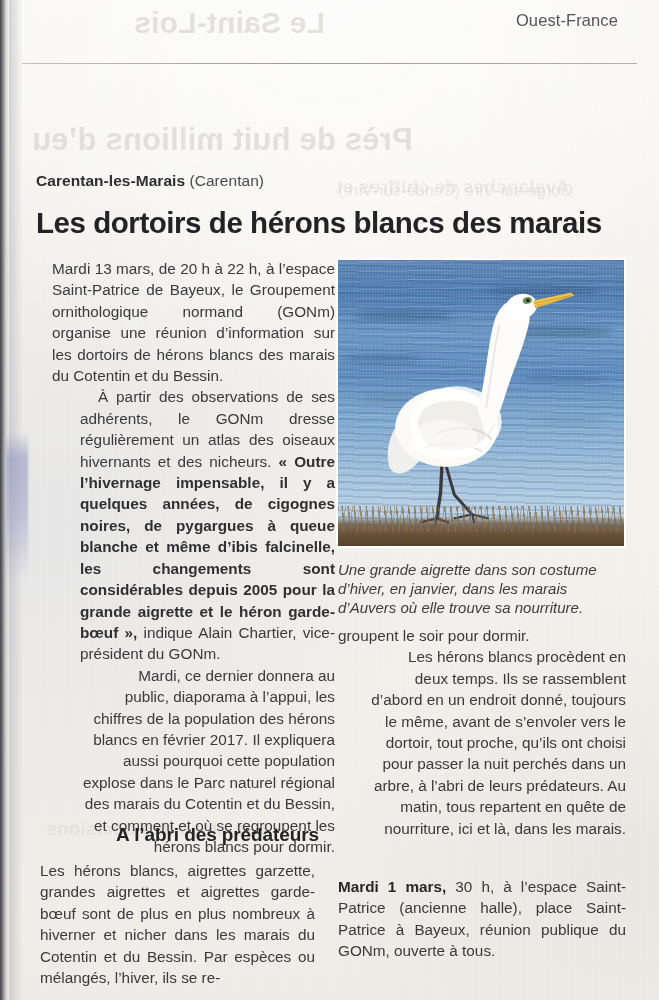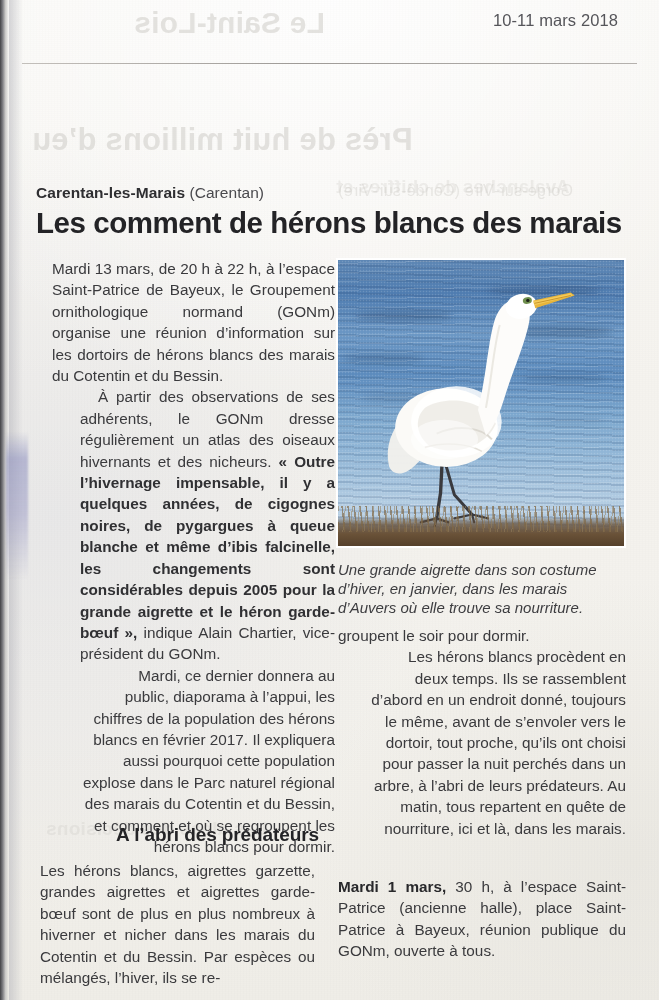--- a/index.html
+++ b/index.html
@@ -76,21 +76,21 @@
     letter-spacing:.1px;
   }
   #rule-top{
     position:absolute; left:22px; top:63px; width:615px; height:1px;
     background:linear-gradient(90deg,#b9b5b0 0%, #8e8a86 45%, #a9a5a1 100%);
     opacity:.85;
   }
 
   
   #kicker{
-    position:absolute; left:36px; top:184px;
+    position:absolute; left:36px; top:172px;
     font-size:15.5px;
     color:#2e2e31;
     letter-spacing:.05px;
   }
   #kicker .place{font-weight:bold;}
   #kicker .paren{font-weight:normal;color:#4a4a4e;}
   #headline{
     position:absolute; left:36px; top:206px;
     font-size:29.5px;
     font-weight:bold;
@@ -205,30 +205,30 @@
   <div id="paper-tint"></div>
   <div id="grain"></div>
 
   <div class="ghost" style="left:134px;top:6px;font-size:30px;">Le Saint-Lois</div>
   <div class="ghost" style="left:32px;top:122px;font-size:31px;">Près de huit millions d’eu</div>
   <div class="ghost thin" style="left:338px;top:182px;font-size:16px;">Gorge-sur-Vire (Condé-sur-Vire)</div>
   <div class="ghost" style="left:336px;top:176px;font-size:19px;opacity:.3;">Avalanches de chiffres et</div>
   <div class="ghost" style="left:46px;top:818px;font-size:19px;opacity:.33;">Les aléas des décisions</div>
 
   <div id="masthead">
-    <div>10-11 mars 2018</div>
+    <div>Ouest-France</div>
   </div>
   <div id="rule-top"></div>
 
   <div id="kicker">
     <span class="place">Carentan-les-Marais</span>
     <span class="paren">(Carentan)</span>
   </div>
 
-  <div id="headline">Les comment de hérons blancs des marais</div>
+  <div id="headline">Les dortoirs de hérons blancs des marais</div>
 
   <div id="col-left" class="col">
     <p class="noindent">Mardi 13 mars, de 20 h à 22 h, à l’espace Saint-Patrice de Bayeux, le Groupement ornithologique normand (GONm) organise une réunion d’information sur les dortoirs de hérons blancs des marais du Cotentin et du Bessin.</p>
     <p><span>À partir des observations de ses adhérents, le GONm dresse régulièrement un atlas des oiseaux hivernants et des nicheurs. </span><span class="quote-bold">« Outre l’hivernage impensable, il y a quelques années, de cigognes noires, de pygargues à queue blanche et même d’ibis falcinelle, les changements sont considérables depuis 2005 pour la grande aigrette et le héron garde-bœuf »,</span><span> indique Alain Chartier, vice-président du GONm.</span></p>
     <p>Mardi, ce dernier donnera au public, diaporama à l’appui, les chiffres de la population des hérons blancs en février 2017. Il expliquera aussi pourquoi cette population explose dans le Parc naturel régional des marais du Cotentin et du Bessin, et comment et où se regroupent les hérons blancs pour dormir.</p>
   </div>
 
   <div id="subhead">A l’abri des prédateurs</div>
 
   <div id="col-left-2">

